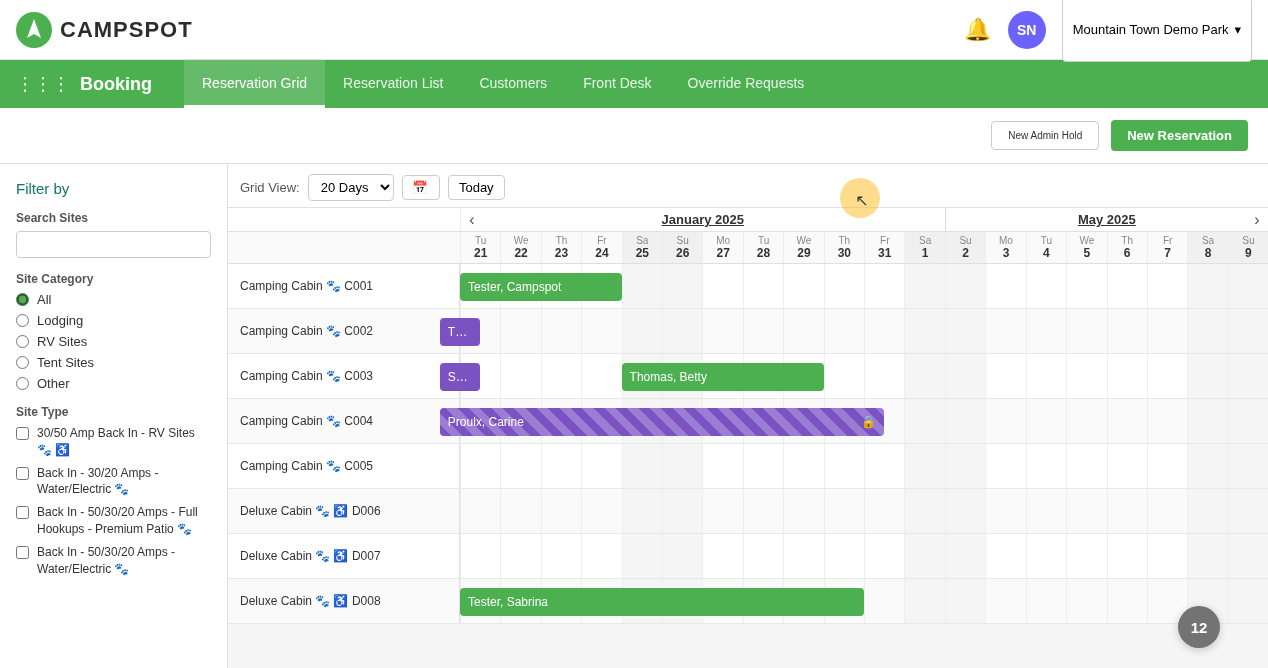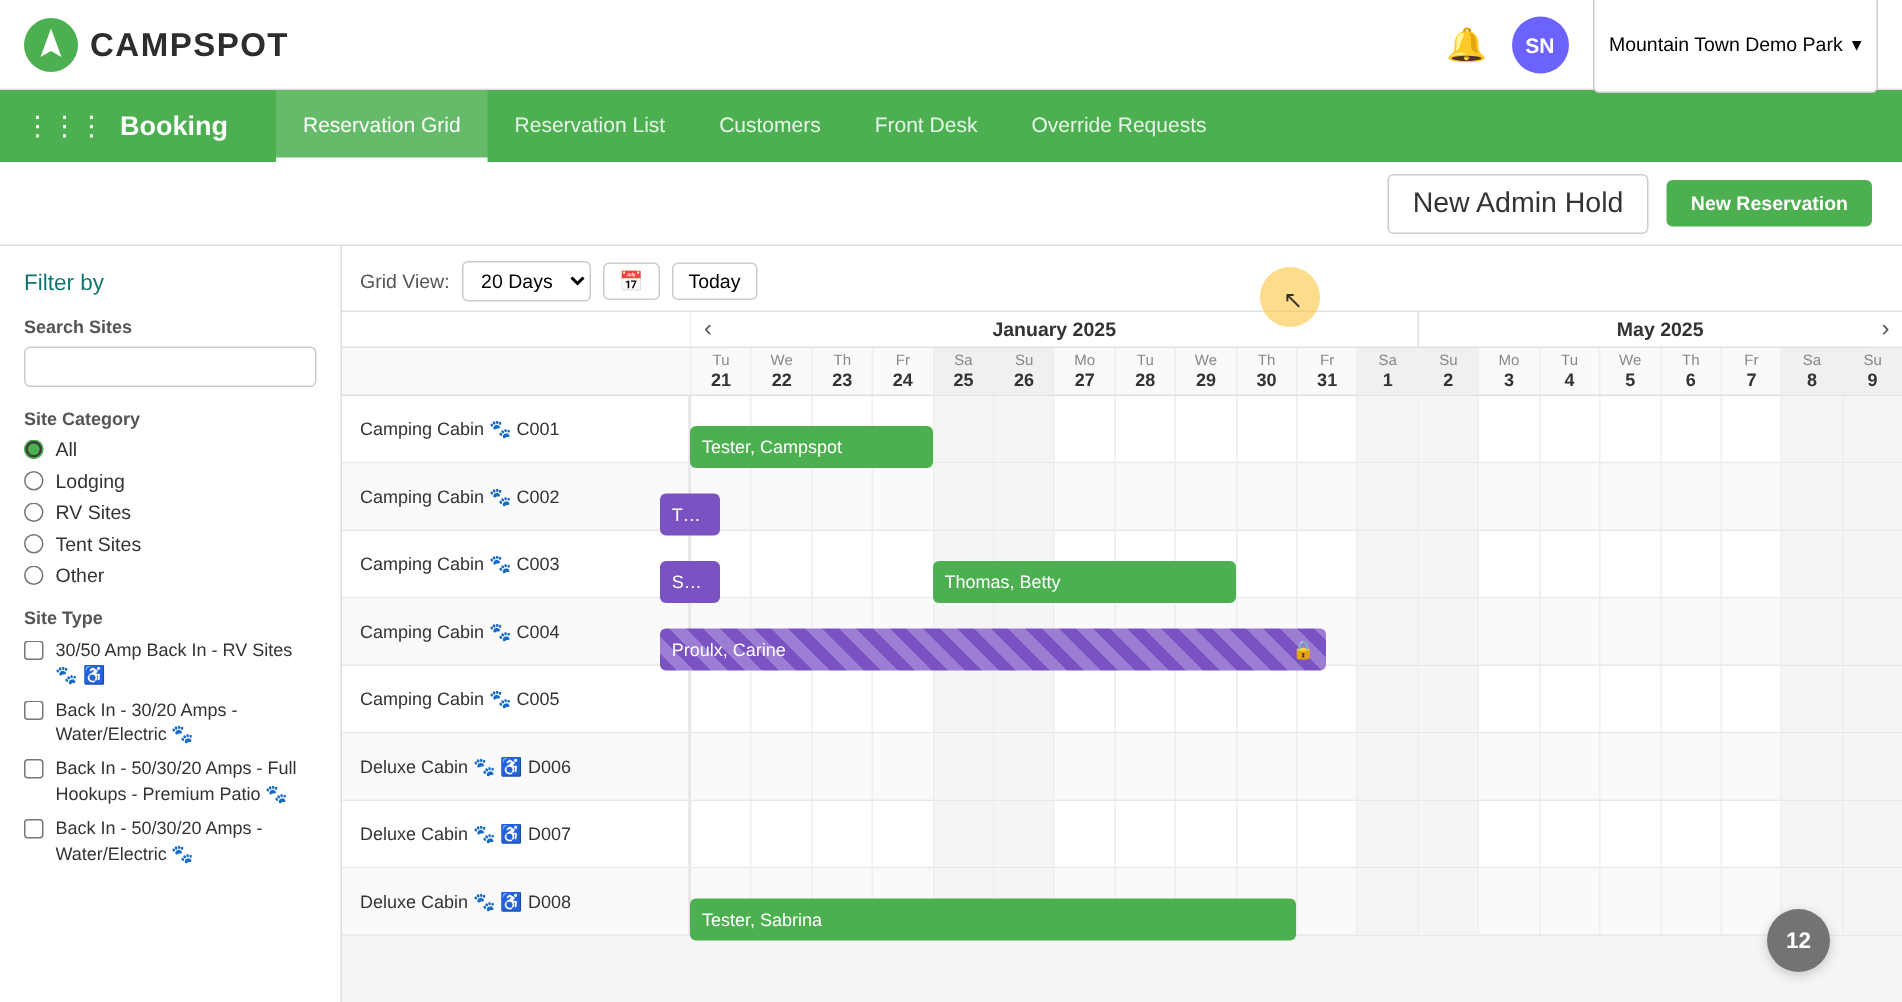--- a/index.html
+++ b/index.html
@@ -33,21 +33,21 @@
     }
     .nav-link.active { color: #fff; border-bottom: 3px solid #fff; background: rgba(255,255,255,0.15); }
 
     
     .action-bar {
       background: #fff; height: 56px; display: flex; align-items: center; justify-content: flex-end;
       padding: 0 20px; gap: 12px; border-bottom: 1px solid #e0e0e0;
     }
     .btn-admin-hold {
       padding: 8px 16px; border: 1px solid #ccc; background: #fff; border-radius: 4px;
-      cursor: pointer; font-size: 19px; font-weight: 500; color: #333;
+      cursor: pointer; font-size: 10px; font-weight: 500; color: #333;
     }
     .btn-new-reservation {
       padding: 8px 16px; background: #4caf50; color: #fff; border: none; border-radius: 4px;
       cursor: pointer; font-size: 13px; font-weight: 600;
     }
 
     
     .cursor-blob {
       position: absolute; width: 40px; height: 40px; border-radius: 50%;
       background: rgba(251, 192, 45, 0.55); top: 178px; left: 840px;
@@ -102,20 +102,21 @@
     .tab-btn:last-child { border-radius: 0 4px 4px 0; border-left: none; }
 
     
     .cal-header {
       display: flex; background: #fff; border-bottom: 1px solid #e0e0e0;
     }
     .site-col-header { width: 232px; min-width: 232px; padding: 6px 12px; font-size: 13px; }
     .month-label {
       text-align: center; font-size: 13px; font-weight: 600; color: #333;
       padding: 4px 0;
+      text-decoration: underline;
     }
     .nav-arrow {
       width: 22px; display: flex; align-items: center; justify-content: center;
       cursor: pointer; color: #555; font-size: 16px; background: #fff; border: none;
       position: absolute; top: 0; bottom: 0; z-index: 10;
     }
     .nav-arrow.left { left: 0; }
     .nav-arrow.right { right: 0; }
 
     
@@ -143,21 +144,21 @@
       white-space: nowrap; overflow: hidden;
     }
     .grid-cells { flex: 1; display: flex; position: relative; align-items: center; min-height: 44px; }
     .grid-cell {
       flex: 1; border-left: 1px solid #eee; height: 100%; min-height: 44px;
     }
     .weekend-cell { background: #f5f5f5; }
 
     
     .res-block {
-      position: absolute; height: 28px; top: 20px; border-radius: 4px;
+      position: absolute; height: 28px; top: 9px; border-radius: 4px;
       display: flex; align-items: center; padding: 0 8px;
       font-size: 12px; font-weight: 500; color: #fff; white-space: nowrap;
       overflow: hidden; cursor: pointer; z-index: 5;
     }
     .res-green { background: #4caf50; }
     .res-purple { background: #7b52c1; }
     .res-purple-hatched {
       background: repeating-linear-gradient(
         45deg, #7b52c1, #7b52c1 8px, #9c7dd4 8px, #9c7dd4 16px
       );

